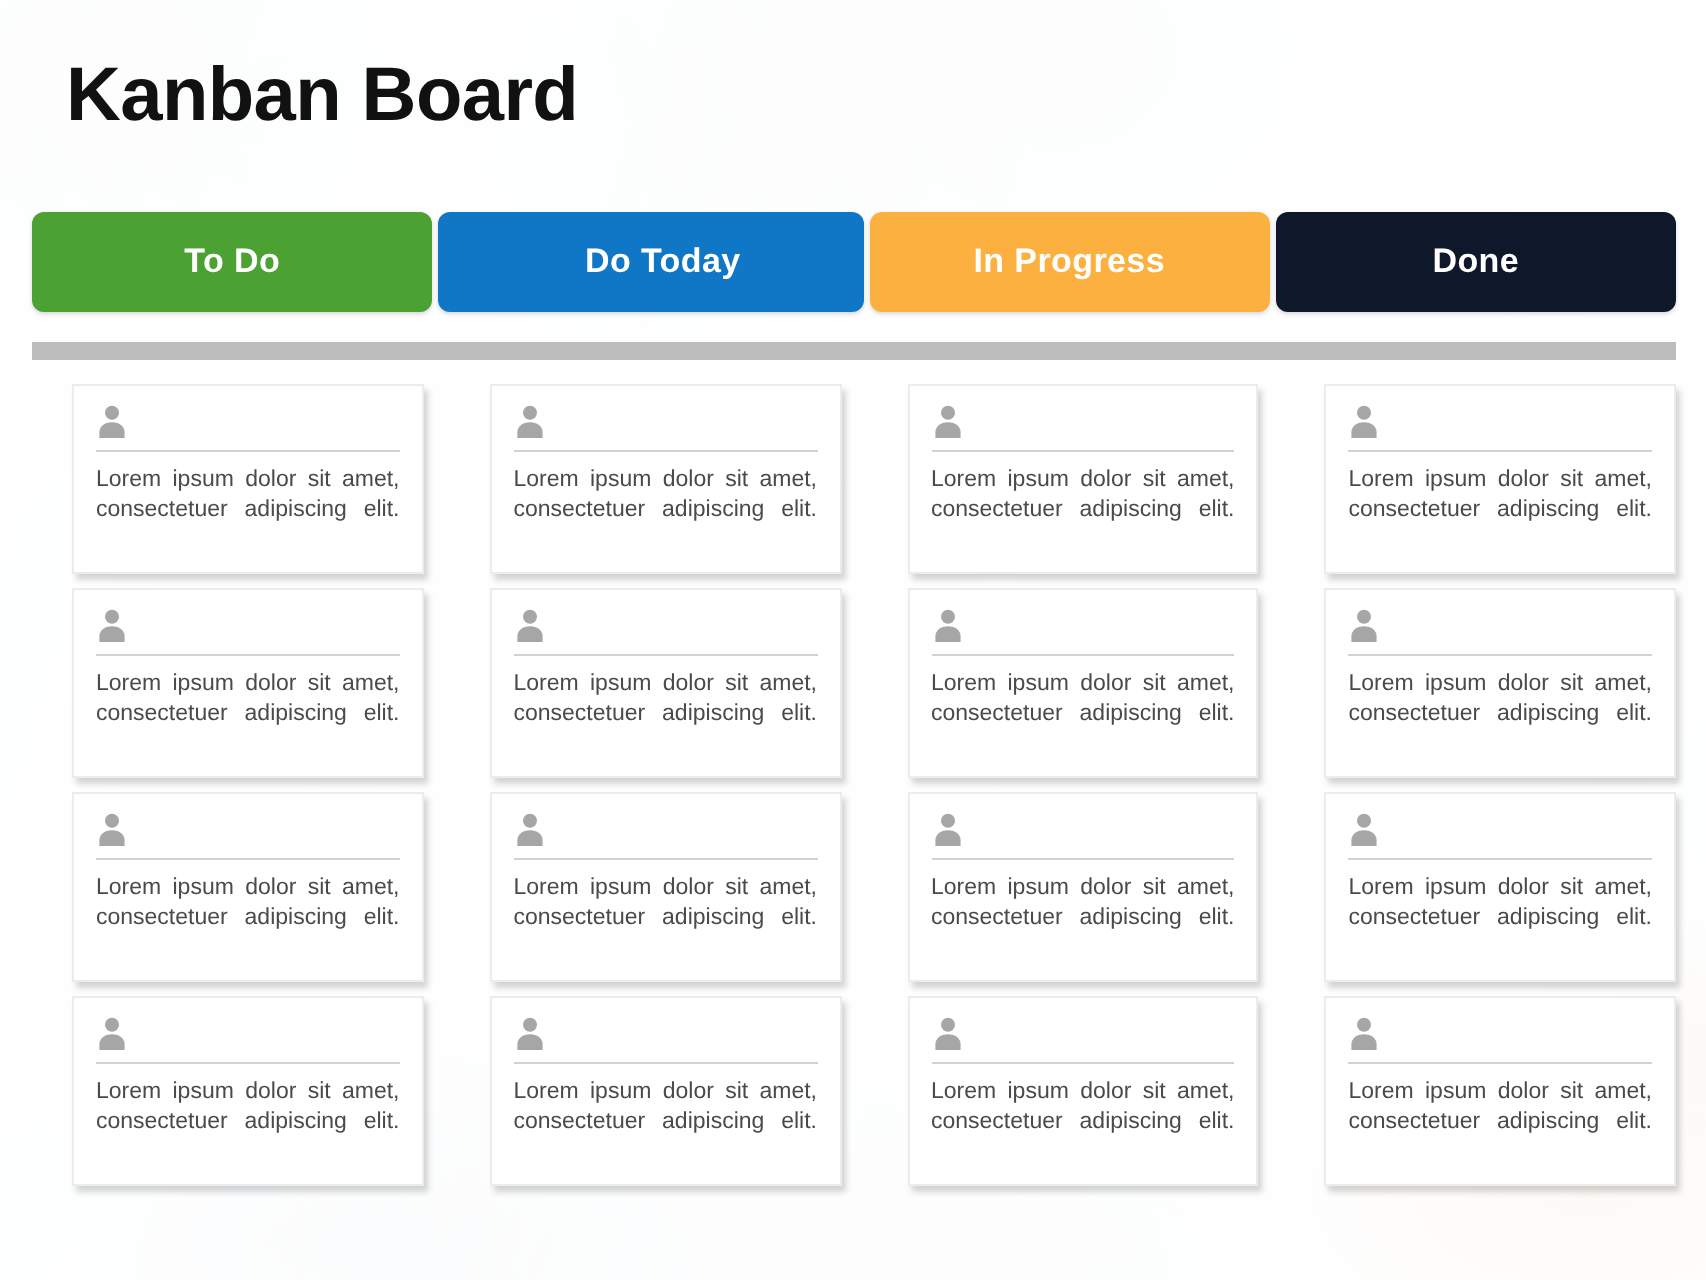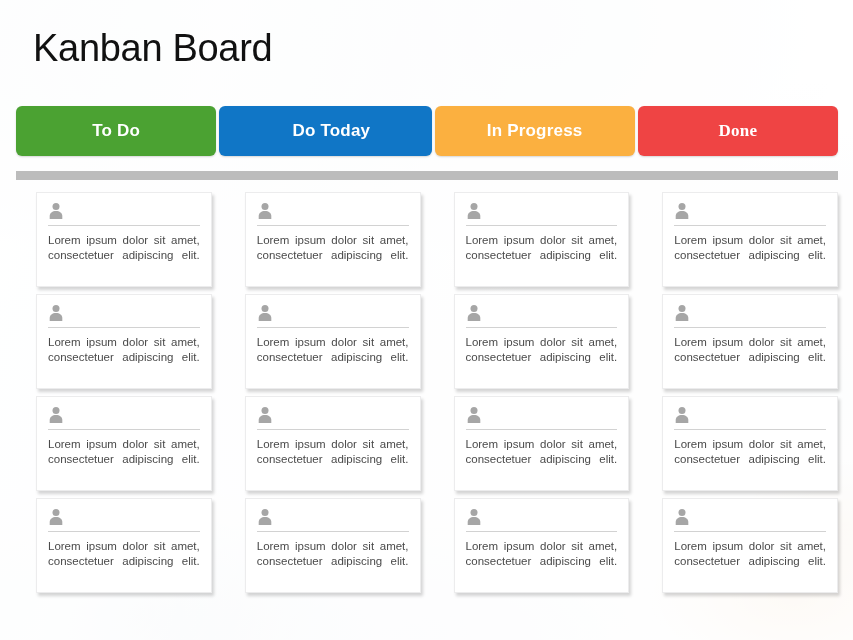--- a/index.html
+++ b/index.html
@@ -54,21 +54,21 @@
     background: rgba(255,255,255,0.80);
   }
 
   
   #board-title {
     position: absolute;
     left: 33px;
     top: 26px;
     margin: 0;
     font-size: 38px;
-    font-weight: normal;
+    font-weight: bold;
     color: #111111;
     letter-spacing: -0.3px;
     line-height: 44px;
     white-space: nowrap;
     text-align: right;
   }
 
   
   #column-headers {
     position: absolute;
@@ -172,21 +172,21 @@
   <div id="column-headers">
       <div class="column-header" style="background: rgb(75, 162, 50);">
         <span>To Do</span>
       </div>
       <div class="column-header" style="background: rgb(16, 118, 198); padding-left: 12px;">
         <span>Do Today</span>
       </div>
       <div class="column-header" style="background: rgb(251, 176, 64);">
         <span>In Progress</span>
       </div>
-      <div class="column-header" style="background: #ef4444; font-family: Liberation Serif, serif;">
+      <div class="column-header" style="background: #0f172a;">
         <span>Done</span>
       </div>
     </div>
 
   <div id="separator-bar"></div>
 
   <div id="card-grid">
       <div class="card-row">
         <div class="task-card">
           <svg viewBox="0 0 16 17" class="card-avatar">

